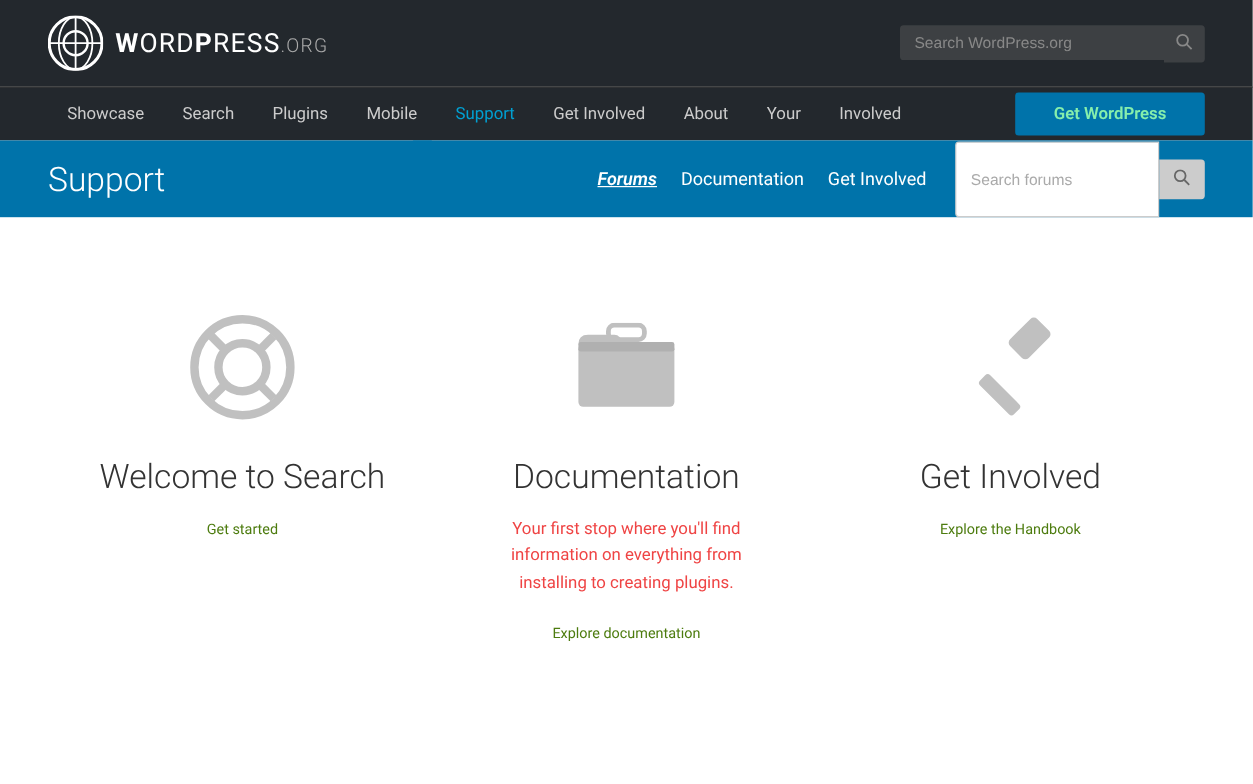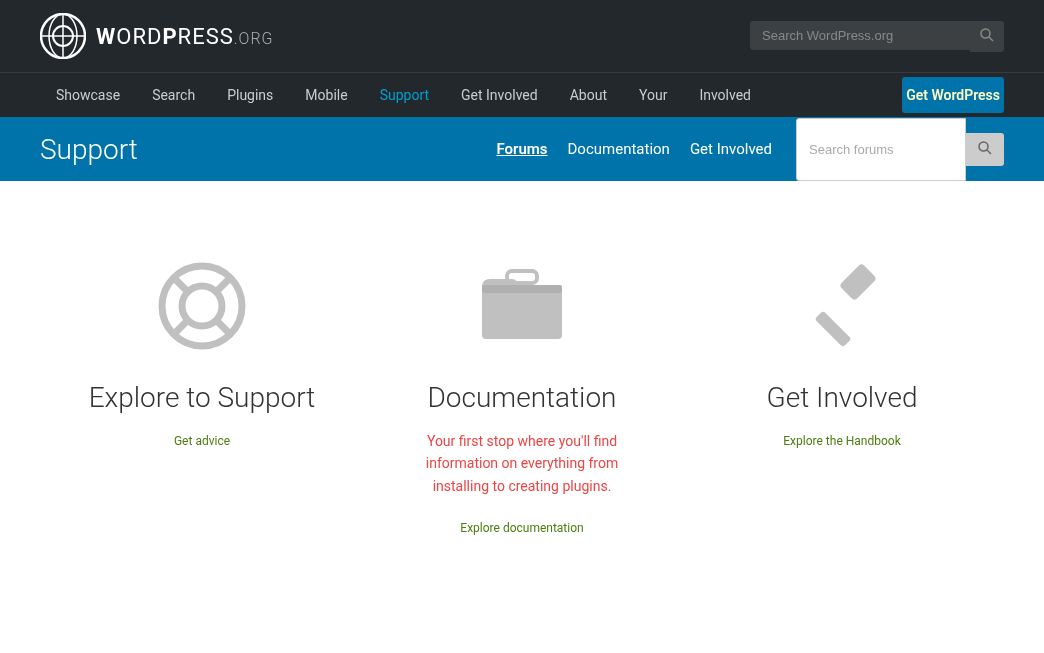--- a/index.html
+++ b/index.html
@@ -85,23 +85,23 @@
       font-size: 14px;
       padding: 14px 16px;
       display: block;
       transition: color 0.2s;
     }
     .nav-links a.active {
       color: #00a0d2;
     }
     .get-wordpress-btn {
       background: #0073aa;
-      color: #fef9c3;
+      color: #86efac;
       border: none;
-      padding: 10px 4px;
+      padding: 10px 32px;
       font-size: 14px;
       font-weight: 600;
       border-radius: 3px;
       cursor: pointer;
       text-decoration: none;
     }
 
     
     .support-bar {
       background: #0073aa;
@@ -124,20 +124,21 @@
     }
     .support-nav a {
       color: #fff;
       text-decoration: none;
       font-size: 15px;
       padding: 4px 0;
     }
     .support-nav a.active {
       text-decoration: underline;
       font-weight: 600;
+      font-style: italic;
     }
     .forum-search {
       display: flex;
       align-items: center;
       gap: 0;
     }
     .forum-search input {
       border: 1px solid #ccc;
       outline: none;
       padding: 23px 12px;
@@ -295,22 +296,22 @@
         <svg width="90" height="90" viewBox="0 0 90 90" xmlns="http://www.w3.org/2000/svg">
           <circle cx="45" cy="45" r="40" fill="none" stroke="#c0c0c0" stroke-width="7"></circle>
           <circle cx="45" cy="45" r="20" fill="none" stroke="#c0c0c0" stroke-width="7"></circle>
 
           <line x1="19" y1="19" x2="30" y2="30" stroke="#c0c0c0" stroke-width="7"></line>
           <line x1="71" y1="19" x2="60" y2="30" stroke="#c0c0c0" stroke-width="7"></line>
           <line x1="19" y1="71" x2="30" y2="60" stroke="#c0c0c0" stroke-width="7"></line>
           <line x1="71" y1="71" x2="60" y2="60" stroke="#c0c0c0" stroke-width="7"></line>
         </svg>
       </div>
-      <h2>Explore to Support</h2>
-      <a href="#" class="cta-link">Get advice</a>
+      <h2>Welcome to Search</h2>
+      <a href="#" class="cta-link">Get started</a>
     </div>
 
     <div class="feature-card">
       <div class="feature-icon">
         <svg width="90" height="75" viewBox="0 0 90 75" xmlns="http://www.w3.org/2000/svg">
 
           <rect x="5" y="18" width="80" height="52" rx="4" ry="4" fill="#c0c0c0"></rect>
 
           <path d="M5 18 Q5 10 13 10 L35 10 Q40 10 43 18 Z" fill="#c0c0c0"></path>
 

